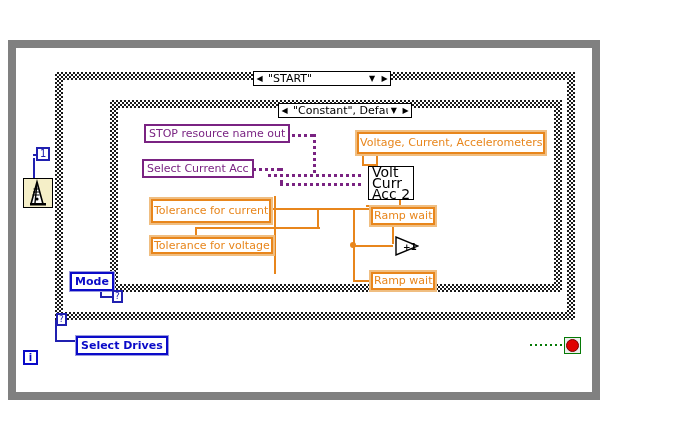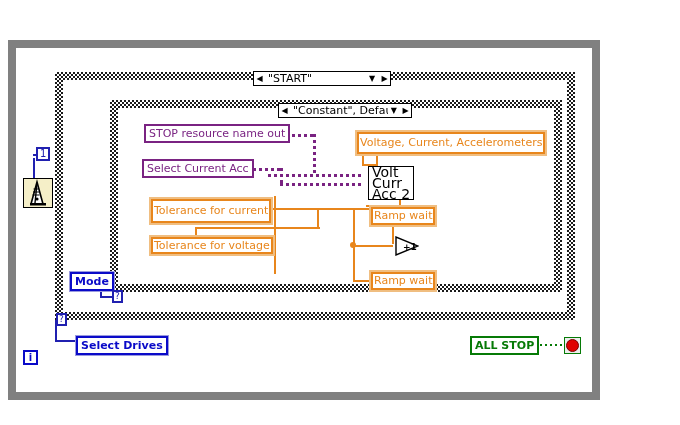--- a/index.html
+++ b/index.html
@@ -219,23 +219,20 @@
   </div>
 
   <div class="term term-blue" style="left:70px;top:272px;height:19px;font-weight:bold;">
     <span>Mode</span>
   </div>
 
   <div class="term term-blue" style="left:76px;top:336px;height:19px;font-weight:bold;">
     <span>Select Drives</span>
   </div>
 
-  <div class="term term-green" style="left:470px;top:336px;height:19px;font-weight:bold;">
-    <span>ALL STOP</span>
-  </div>
 
   <div class="stop-btn" style="left:564px;top:337px;">
     <i></i>
   </div>
 
   <div class="qmark" style="left:112px;top:290px;">
     <span>?</span>
   </div>
   <div class="qmark" style="left:56px;top:313px;">
     <span>?</span>

